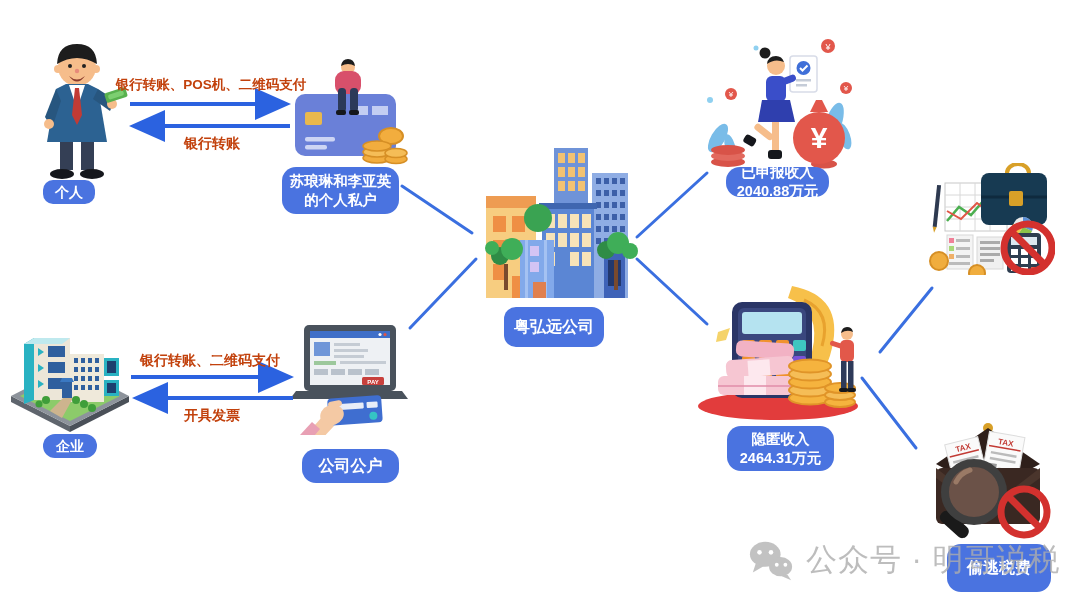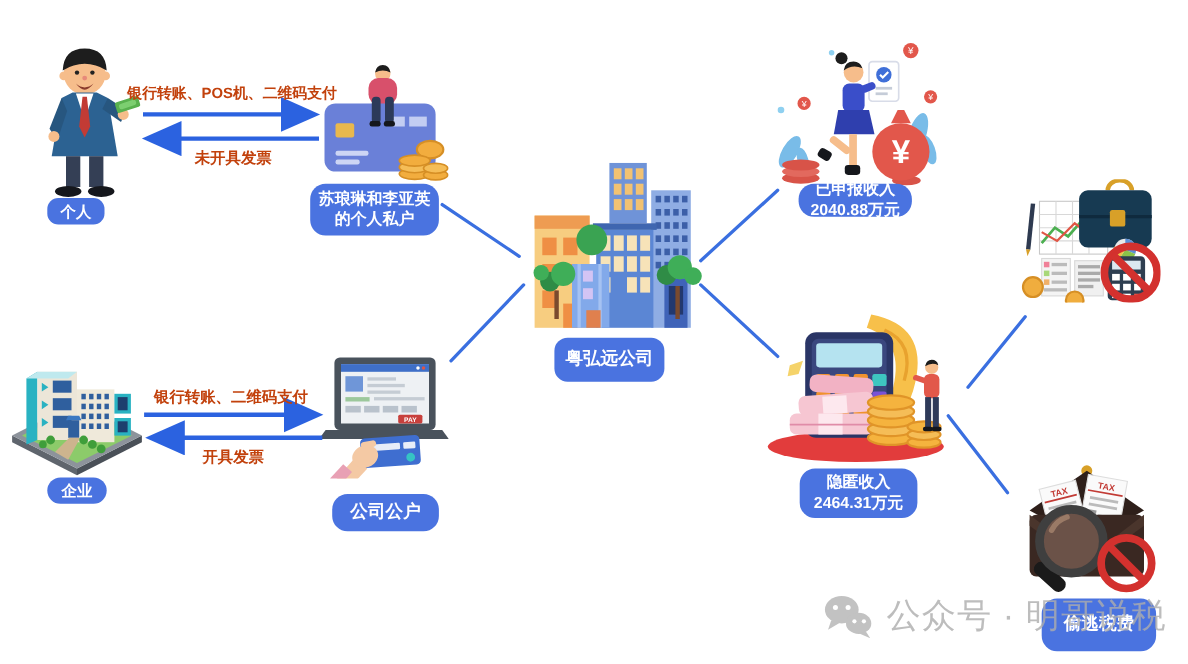--- a/index.html
+++ b/index.html
@@ -37,21 +37,21 @@
 
     <line x1="402" y1="186" x2="472" y2="233" stroke="#3a6fe0" stroke-width="3" stroke-linecap="round"></line>
     <line x1="410" y1="328" x2="476" y2="259" stroke="#3a6fe0" stroke-width="3" stroke-linecap="round"></line>
     <line x1="637" y1="237" x2="707" y2="173" stroke="#3a6fe0" stroke-width="3" stroke-linecap="round"></line>
     <line x1="637" y1="259" x2="707" y2="324" stroke="#3a6fe0" stroke-width="3" stroke-linecap="round"></line>
     <line x1="880" y1="352" x2="932" y2="288" stroke="#3a6fe0" stroke-width="3" stroke-linecap="round"></line>
     <line x1="862" y1="378" x2="916" y2="448" stroke="#3a6fe0" stroke-width="3" stroke-linecap="round"></line>
   </svg>
 
   <div class="flowtext" style="left:211px;top:85px;font-size:13.5px;">银行转账、POS机、二维码支付</div>
-  <div class="flowtext" style="left:212px;top:144px;font-size:14px;">未开具发票</div>
+  <div class="flowtext" style="left:212px;top:144px;font-size:14px;">银行转账</div>
   <div class="flowtext" style="left:210px;top:361px;font-size:14px;">银行转账、二维码支付</div>
   <div class="flowtext" style="left:212px;top:416px;font-size:14px;">开具发票</div>
 
   <svg class="illus" style="left:22px;top:35px;" width="110" height="147" viewBox="0 0 110 147">
     <circle cx="55" cy="32" r="19" fill="#f6bd8b"></circle>
     <path d="M35,29 Q36,9 55,9 Q74,9 75,29 Q55,17 35,29 Z" fill="#1d1d1d"></path>
     <circle cx="36" cy="34" r="4" fill="#f6bd8b"></circle>
     <circle cx="74" cy="34" r="4" fill="#f6bd8b"></circle>
     <circle cx="48" cy="31" r="2" fill="#222"></circle>
     <circle cx="62" cy="31" r="2" fill="#222"></circle>

